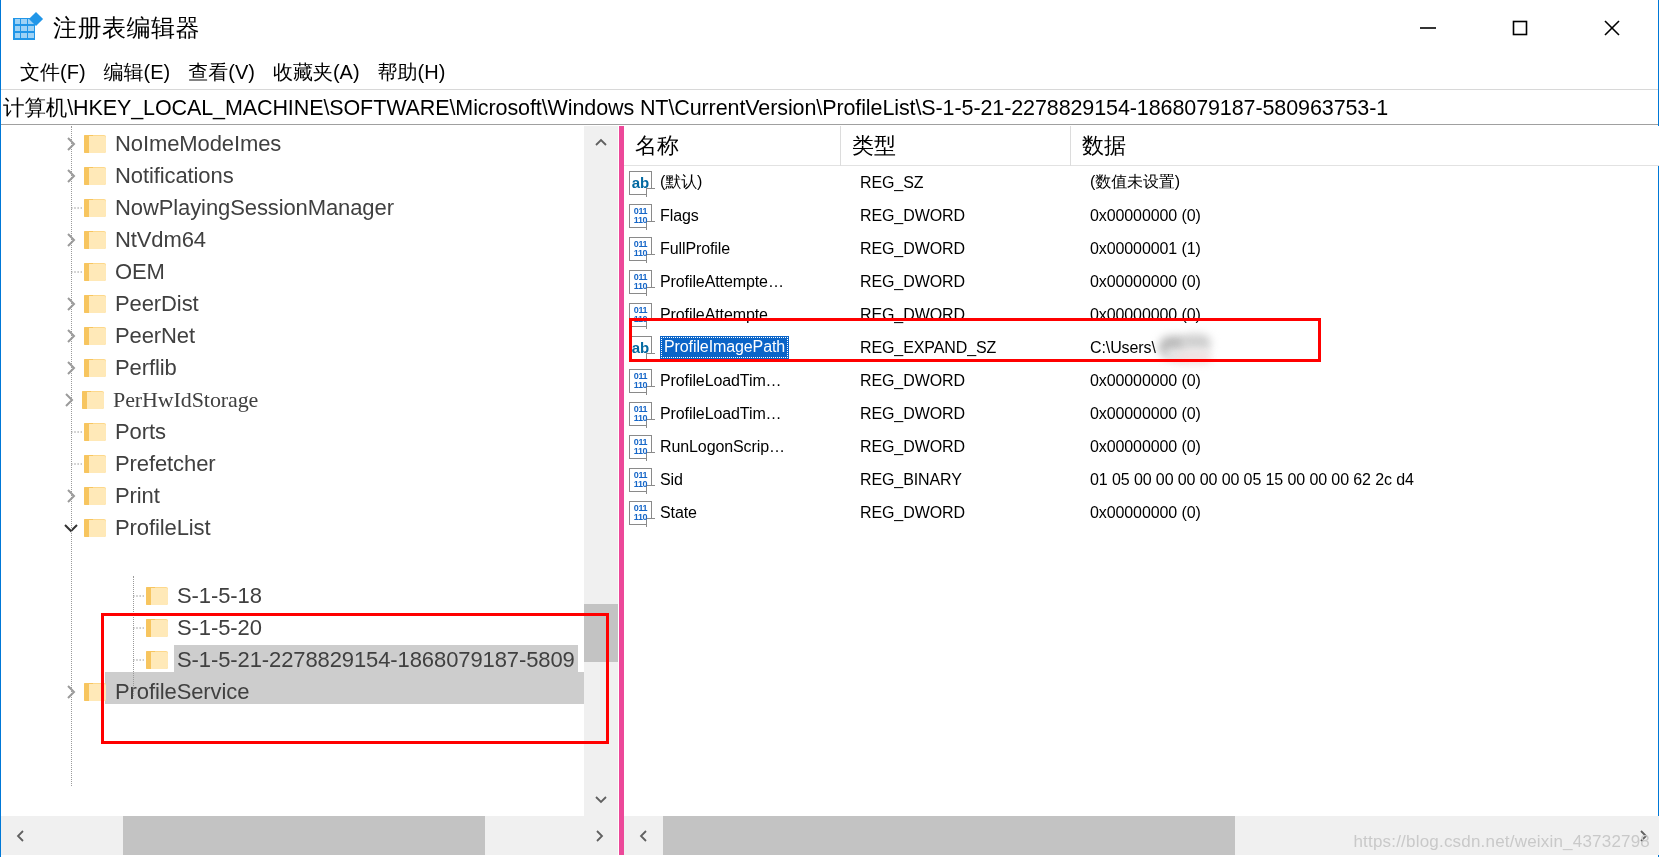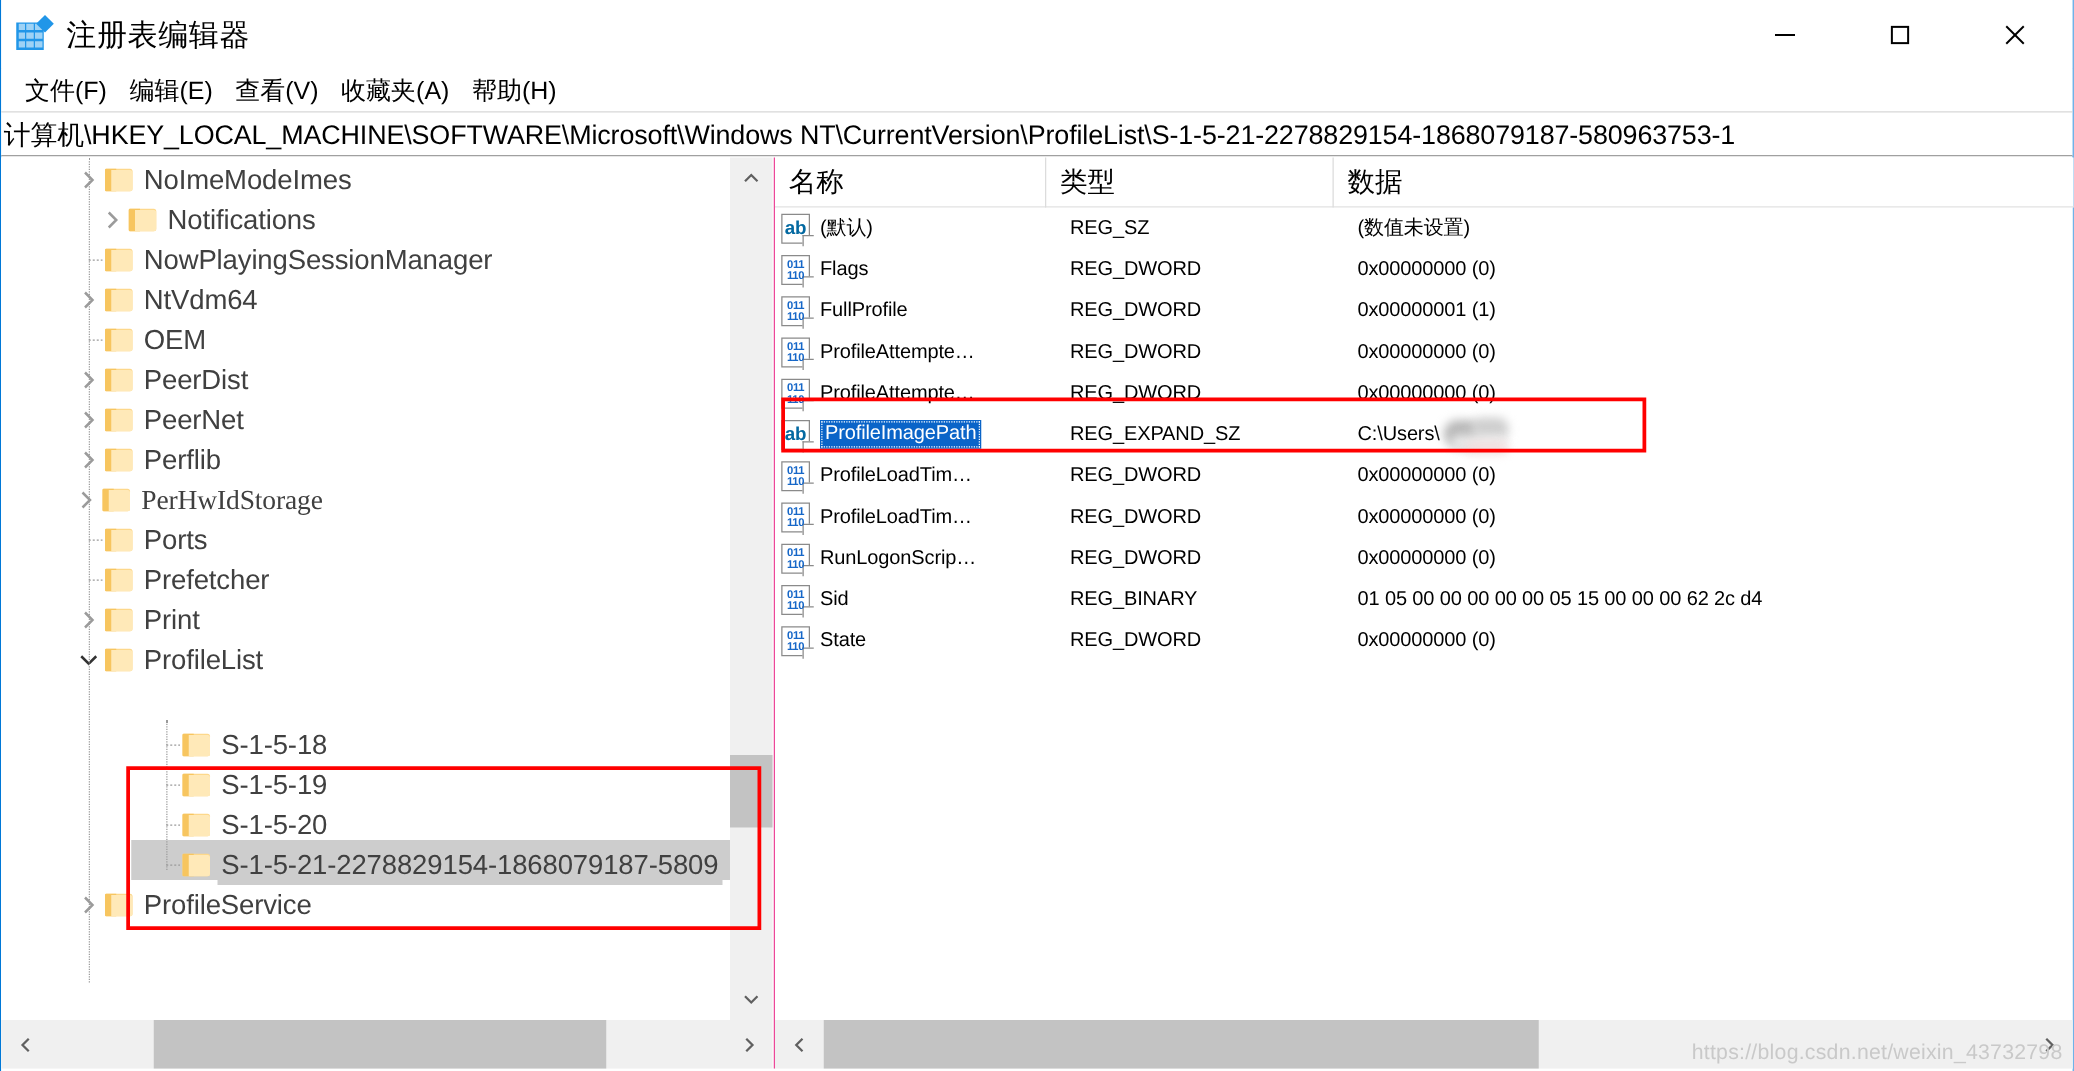--- a/index.html
+++ b/index.html
@@ -229,21 +229,21 @@
     position: absolute; top: 0;
     height: 39px;
     background: #c3c3c3;
   }
 
   
   .value-pane {
     position: absolute; left: 618px; top: 0;
     width: 1039px; height: 729px;
     background: #ffffff;
-    border-left: 1px solid #ec4899;
+    border-left: 5px solid #ec4899;
   }
   .value-header {
     position: absolute; left: 0; top: 0;
     width: 1039px; height: 40px;
     background: #ffffff;
     border-bottom: 1px solid #e2e2e2;
   }
   .value-header .col {
     position: absolute; top: 0;
     height: 40px;
@@ -416,21 +416,21 @@
                   <polyline points="6,3 12,9 6,15" fill="none" stroke="#9b9b9b" stroke-width="2"></polyline>
                 </svg>
               </div>
               <div class="folder">
                 <div class="back"></div>
                 <div class="tab"></div>
                 <div class="front"></div>
               </div>
               <div class="tree-label">NoImeModeImes</div>
             </div>
-            <div class="tree-row" style="padding-left: 76px;">
+            <div class="tree-row" style="padding-left: 57px;">
               <div class="chev">
                 <svg width="18" height="18" viewBox="0 0 18 18">
                   <polyline points="6,3 12,9 6,15" fill="none" stroke="#9b9b9b" stroke-width="2"></polyline>
                 </svg>
               </div>
               <div class="folder">
                 <div class="back"></div>
                 <div class="tab"></div>
                 <div class="front"></div>
               </div>
@@ -584,33 +584,20 @@
                 <svg width="26" height="32" viewBox="0 0 26 32">
                   <line x1="13" y1="16" x2="24" y2="16" stroke="#9a9a9a" stroke-width="1" stroke-dasharray="1.6,1.6"></line>
                 </svg>
               </div>
               <div class="folder">
                 <div class="back"></div>
                 <div class="tab"></div>
                 <div class="front"></div>
               </div>
               <div class="tree-label">S-1-5-18</div>
-            </div>
-            <div class="tree-row" style="padding-left: 119px;">
-              <div class="chev">
-                <svg width="26" height="32" viewBox="0 0 26 32">
-                  <line x1="13" y1="16" x2="24" y2="16" stroke="#9a9a9a" stroke-width="1" stroke-dasharray="1.6,1.6"></line>
-                </svg>
-              </div>
-              <div class="folder">
-                <div class="back"></div>
-                <div class="tab"></div>
-                <div class="front"></div>
-              </div>
-              <div class="tree-label">S-1-5-19</div>
             </div>
             <div class="tree-row" style="padding-left: 119px;">
               <div class="chev">
                 <svg width="26" height="32" viewBox="0 0 26 32">
                   <line x1="13" y1="16" x2="24" y2="16" stroke="#9a9a9a" stroke-width="1" stroke-dasharray="1.6,1.6"></line>
                 </svg>
               </div>
               <div class="folder">
                 <div class="back"></div>
                 <div class="tab"></div>

